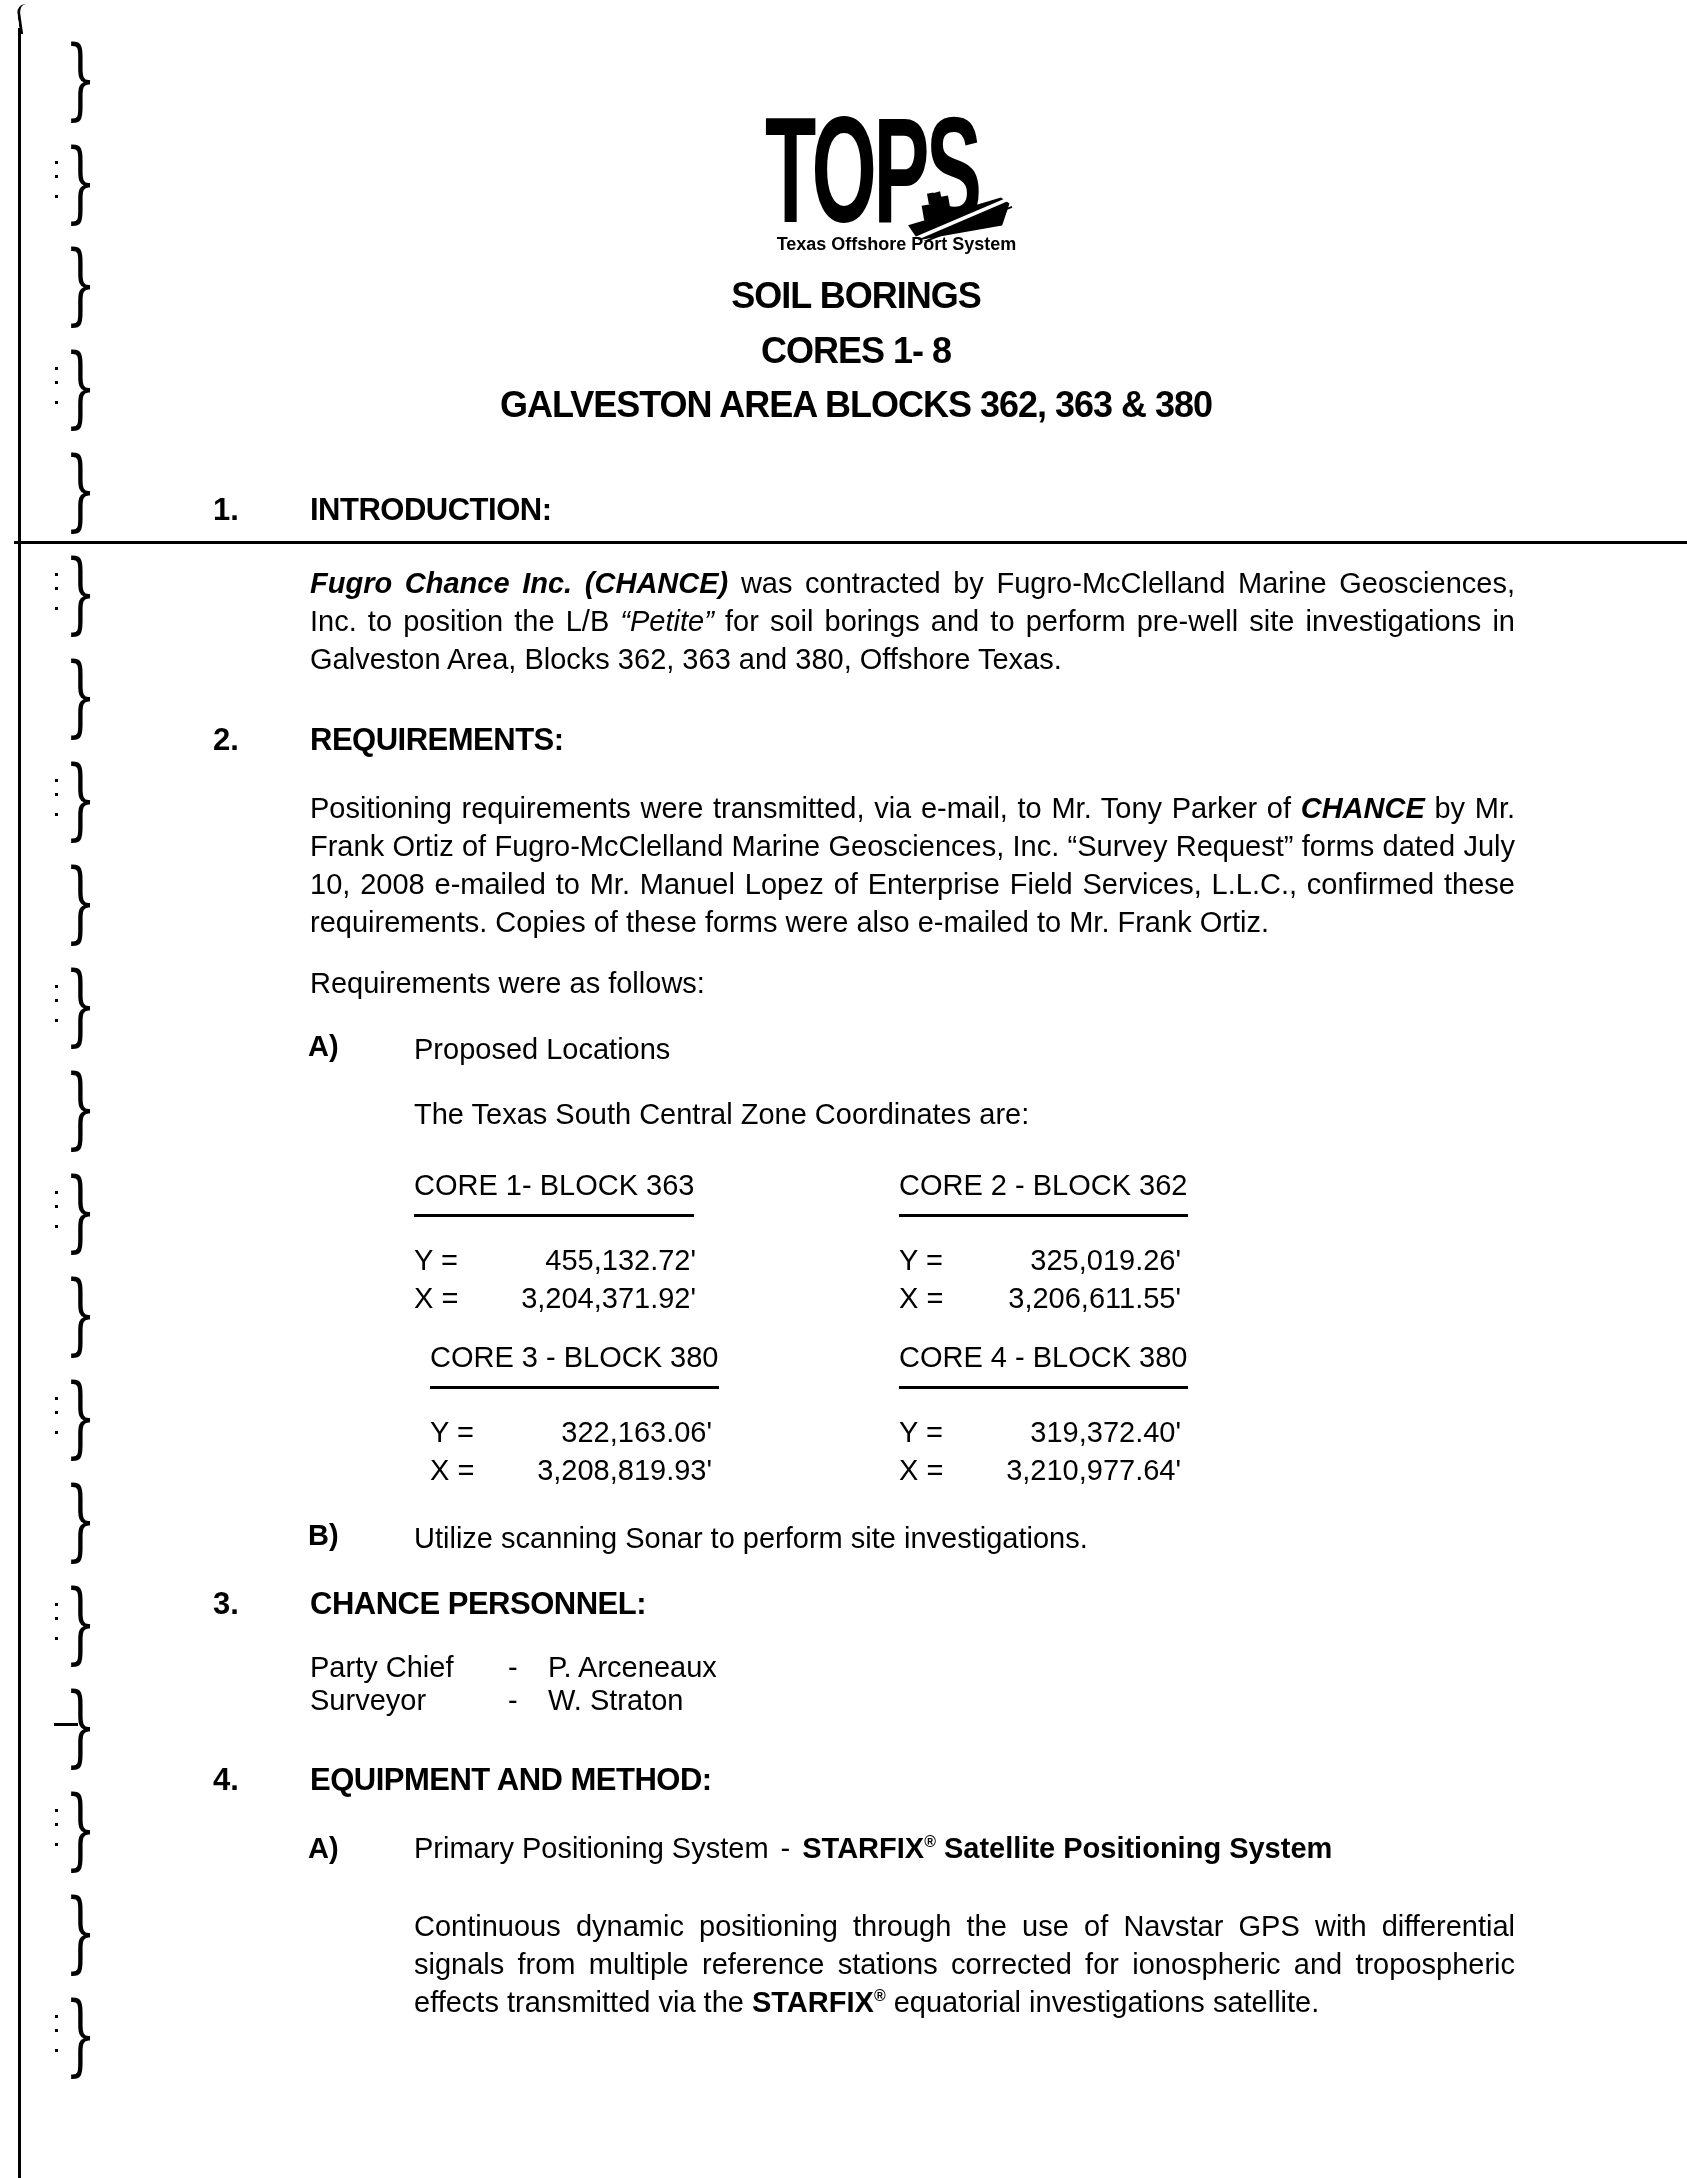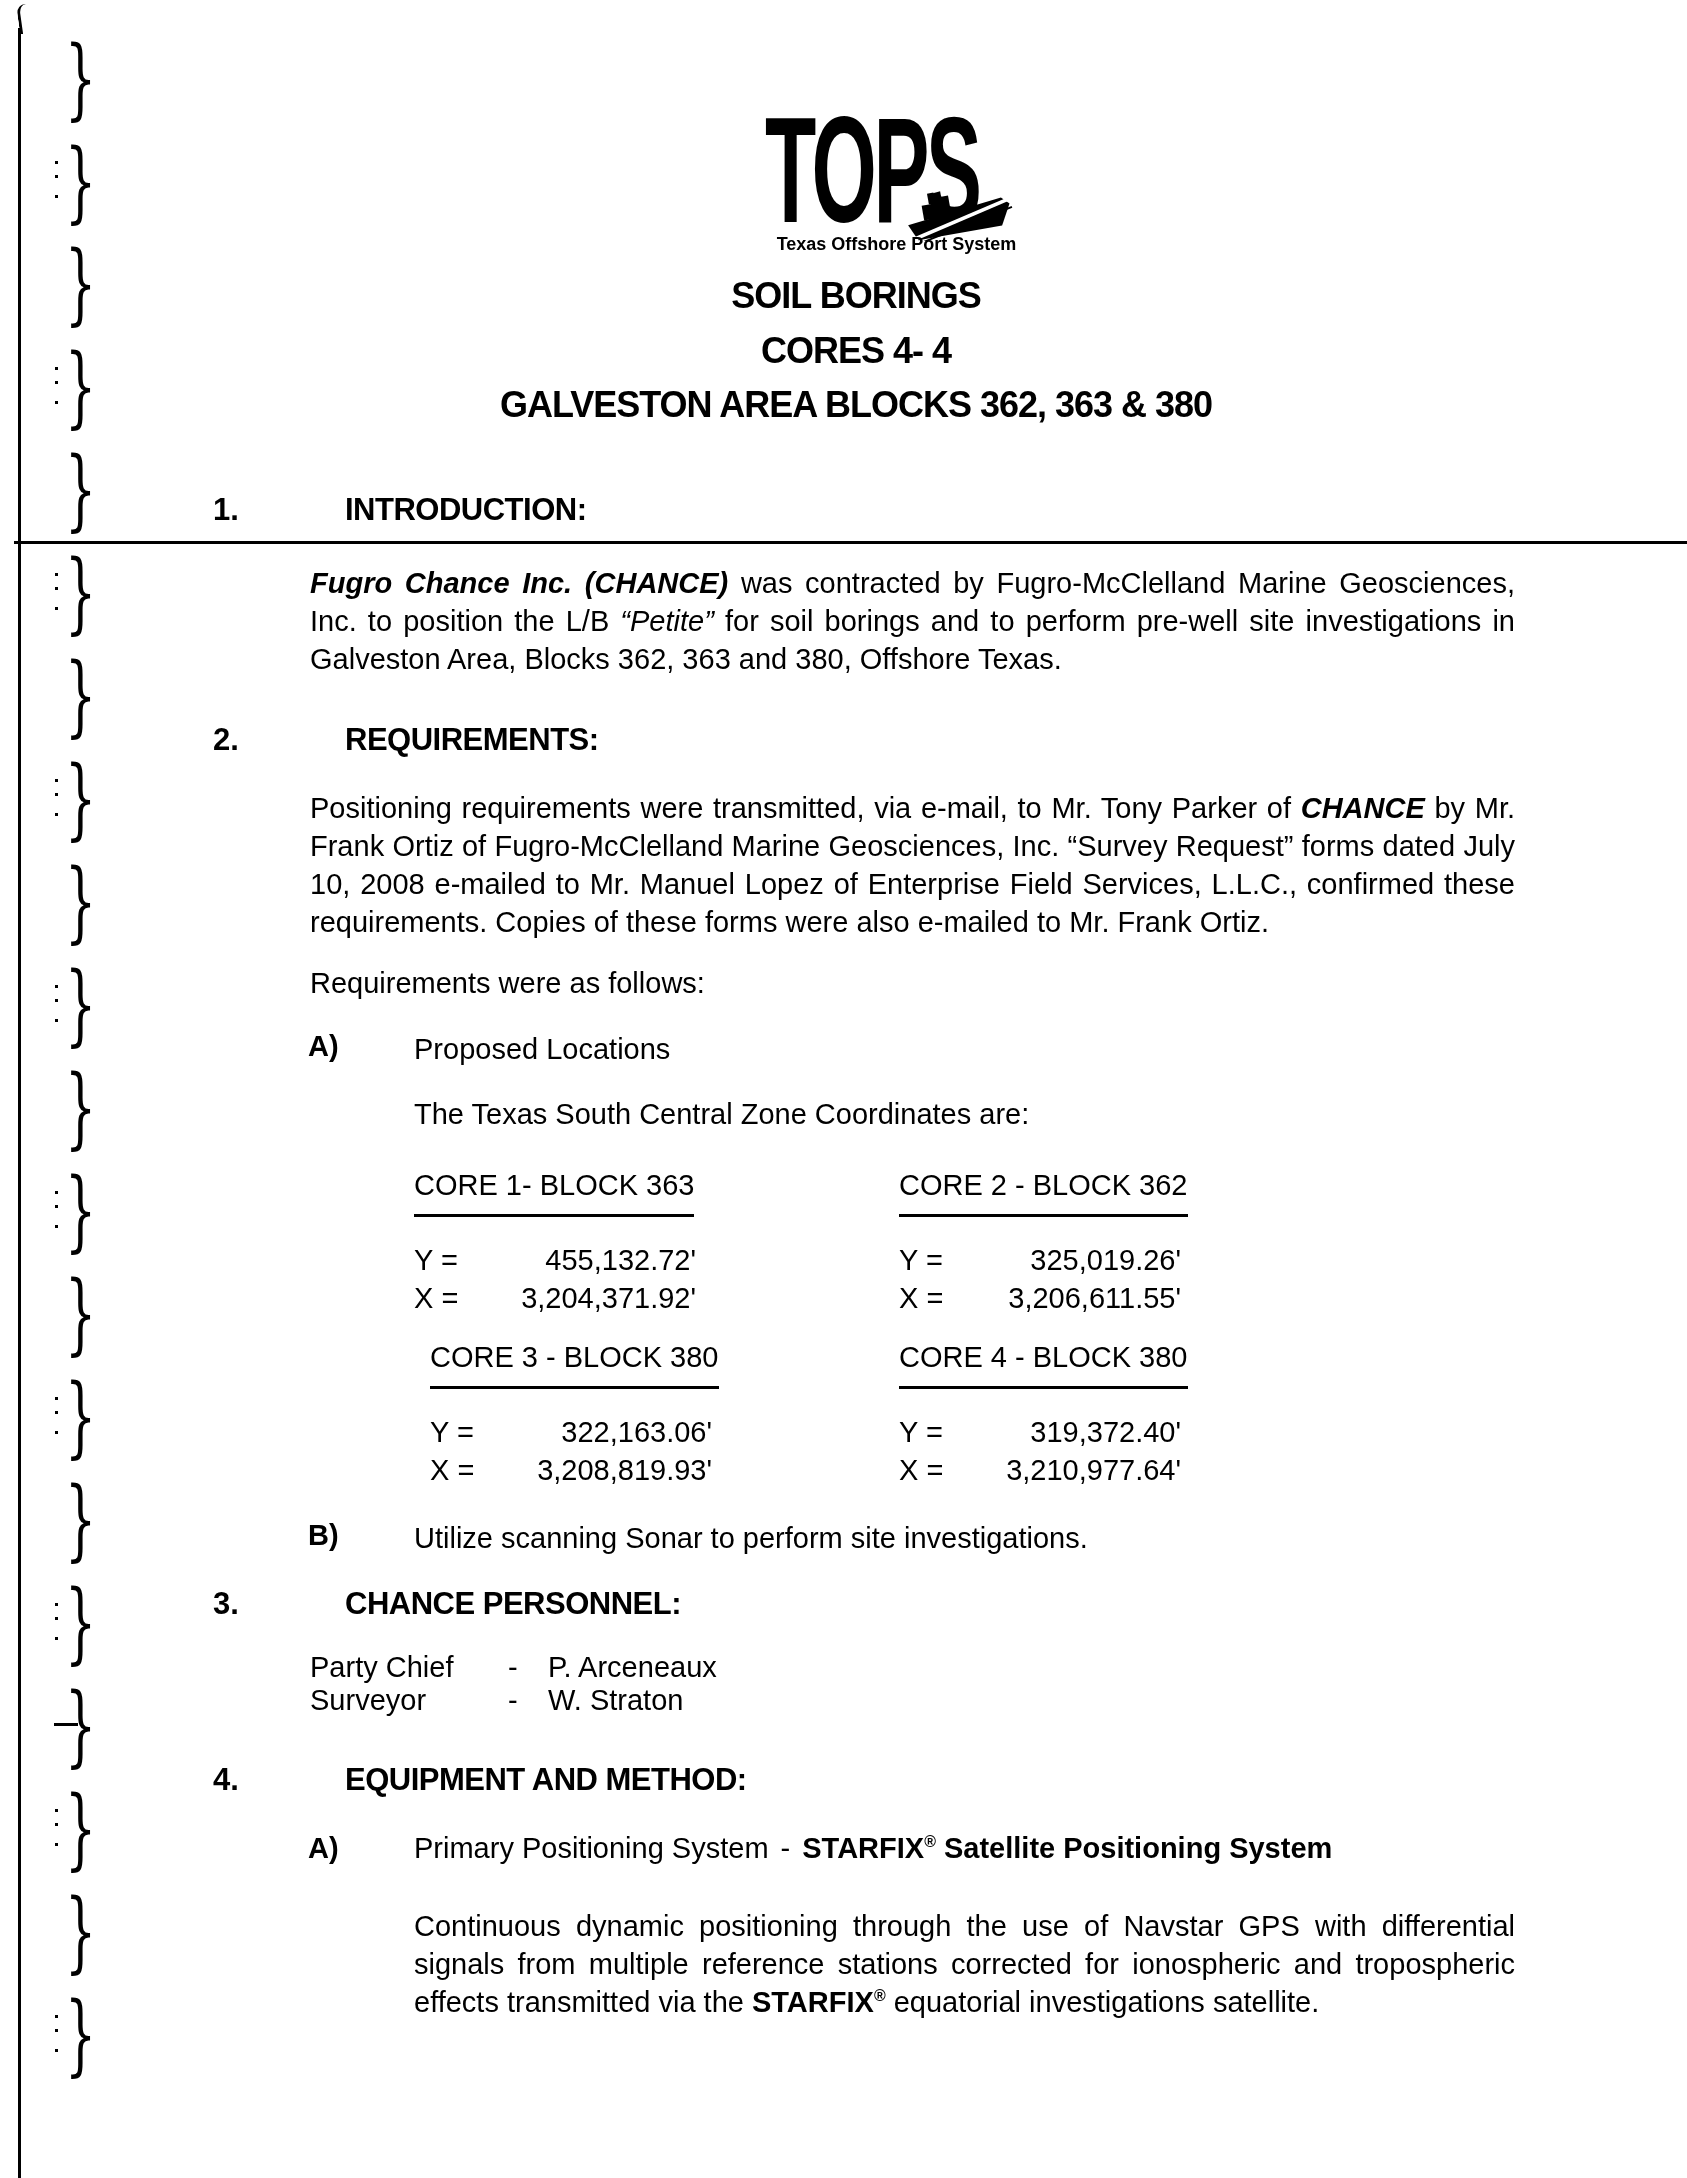--- a/index.html
+++ b/index.html
@@ -42,21 +42,21 @@
   }
   
   .doc-title{
     position:absolute;left:455px;width:802px;
     text-align:center;font-weight:bold;font-size:36px;letter-spacing:-1px;
     white-space:nowrap;
   }
   .t1{top:275px;} .t2{top:330px;} .t3{top:384px;}
   
   .sec-num{position:absolute;left:213px;font-size:31px;font-weight:bold;}
-  .sec-head{position:absolute;left:310px;font-size:31px;font-weight:bold;letter-spacing:-0.5px;margin-left:35px;}
+  .sec-head{position:absolute;left:310px;font-size:31px;font-weight:bold;letter-spacing:-0.5px;}
   .para{
     position:absolute;left:310px;width:1205px;
     font-size:29px;line-height:38px;text-align:justify;
   }
   .plain-line{position:absolute;left:310px;font-size:29px;line-height:38px;}
   .sub-letter{position:absolute;left:308px;font-size:29px;font-weight:bold;}
   .sub-text{position:absolute;left:414px;font-size:29px;line-height:38px;}
   .sub-para{
     position:absolute;left:414px;width:1101px;
     font-size:29px;line-height:38px;text-align:justify;
@@ -132,21 +132,21 @@
       <rect x="40" y="10" width="12" height="22" fill="#000"></rect>
       <rect x="30" y="4" width="7" height="12" fill="#000"></rect>
       <polygon points="4,34 108,22 116,30 104,52 12,52" fill="#000"></polygon>
       <line x1="0" y1="52" x2="120" y2="24" stroke="#fff" stroke-width="4"></line>
       <line x1="2" y1="58" x2="118" y2="34" stroke="#000" stroke-width="2"></line>
     </g>
   </svg>
   <div class="tagline">Texas Offshore Port System</div>
 
   <div class="doc-title t1">SOIL BORINGS</div>
-  <div class="doc-title t2">CORES 4- 4</div>
+  <div class="doc-title t2">CORES 1- 8</div>
   <div class="doc-title t3">GALVESTON AREA BLOCKS 362, 363 &amp; 380</div>
 
   <span class="sec-num" style="top:492px">1.</span>
   <span class="sec-head" style="top:492px">INTRODUCTION:</span>
   <div class="hrule"></div>
   <div class="para" style="top:564px">
     <span class="bi">Fugro Chance Inc. (CHANCE)</span><span> was contracted by Fugro-McClelland Marine Geosciences, Inc. to position the L/B </span><span class="it">“Petite”</span><span> for soil borings and to perform pre-well site investigations in Galveston Area, Blocks 362, 363 and 380, Offshore Texas.</span>
   </div>
 
   <span class="sec-num" style="top:722px">2.</span>

